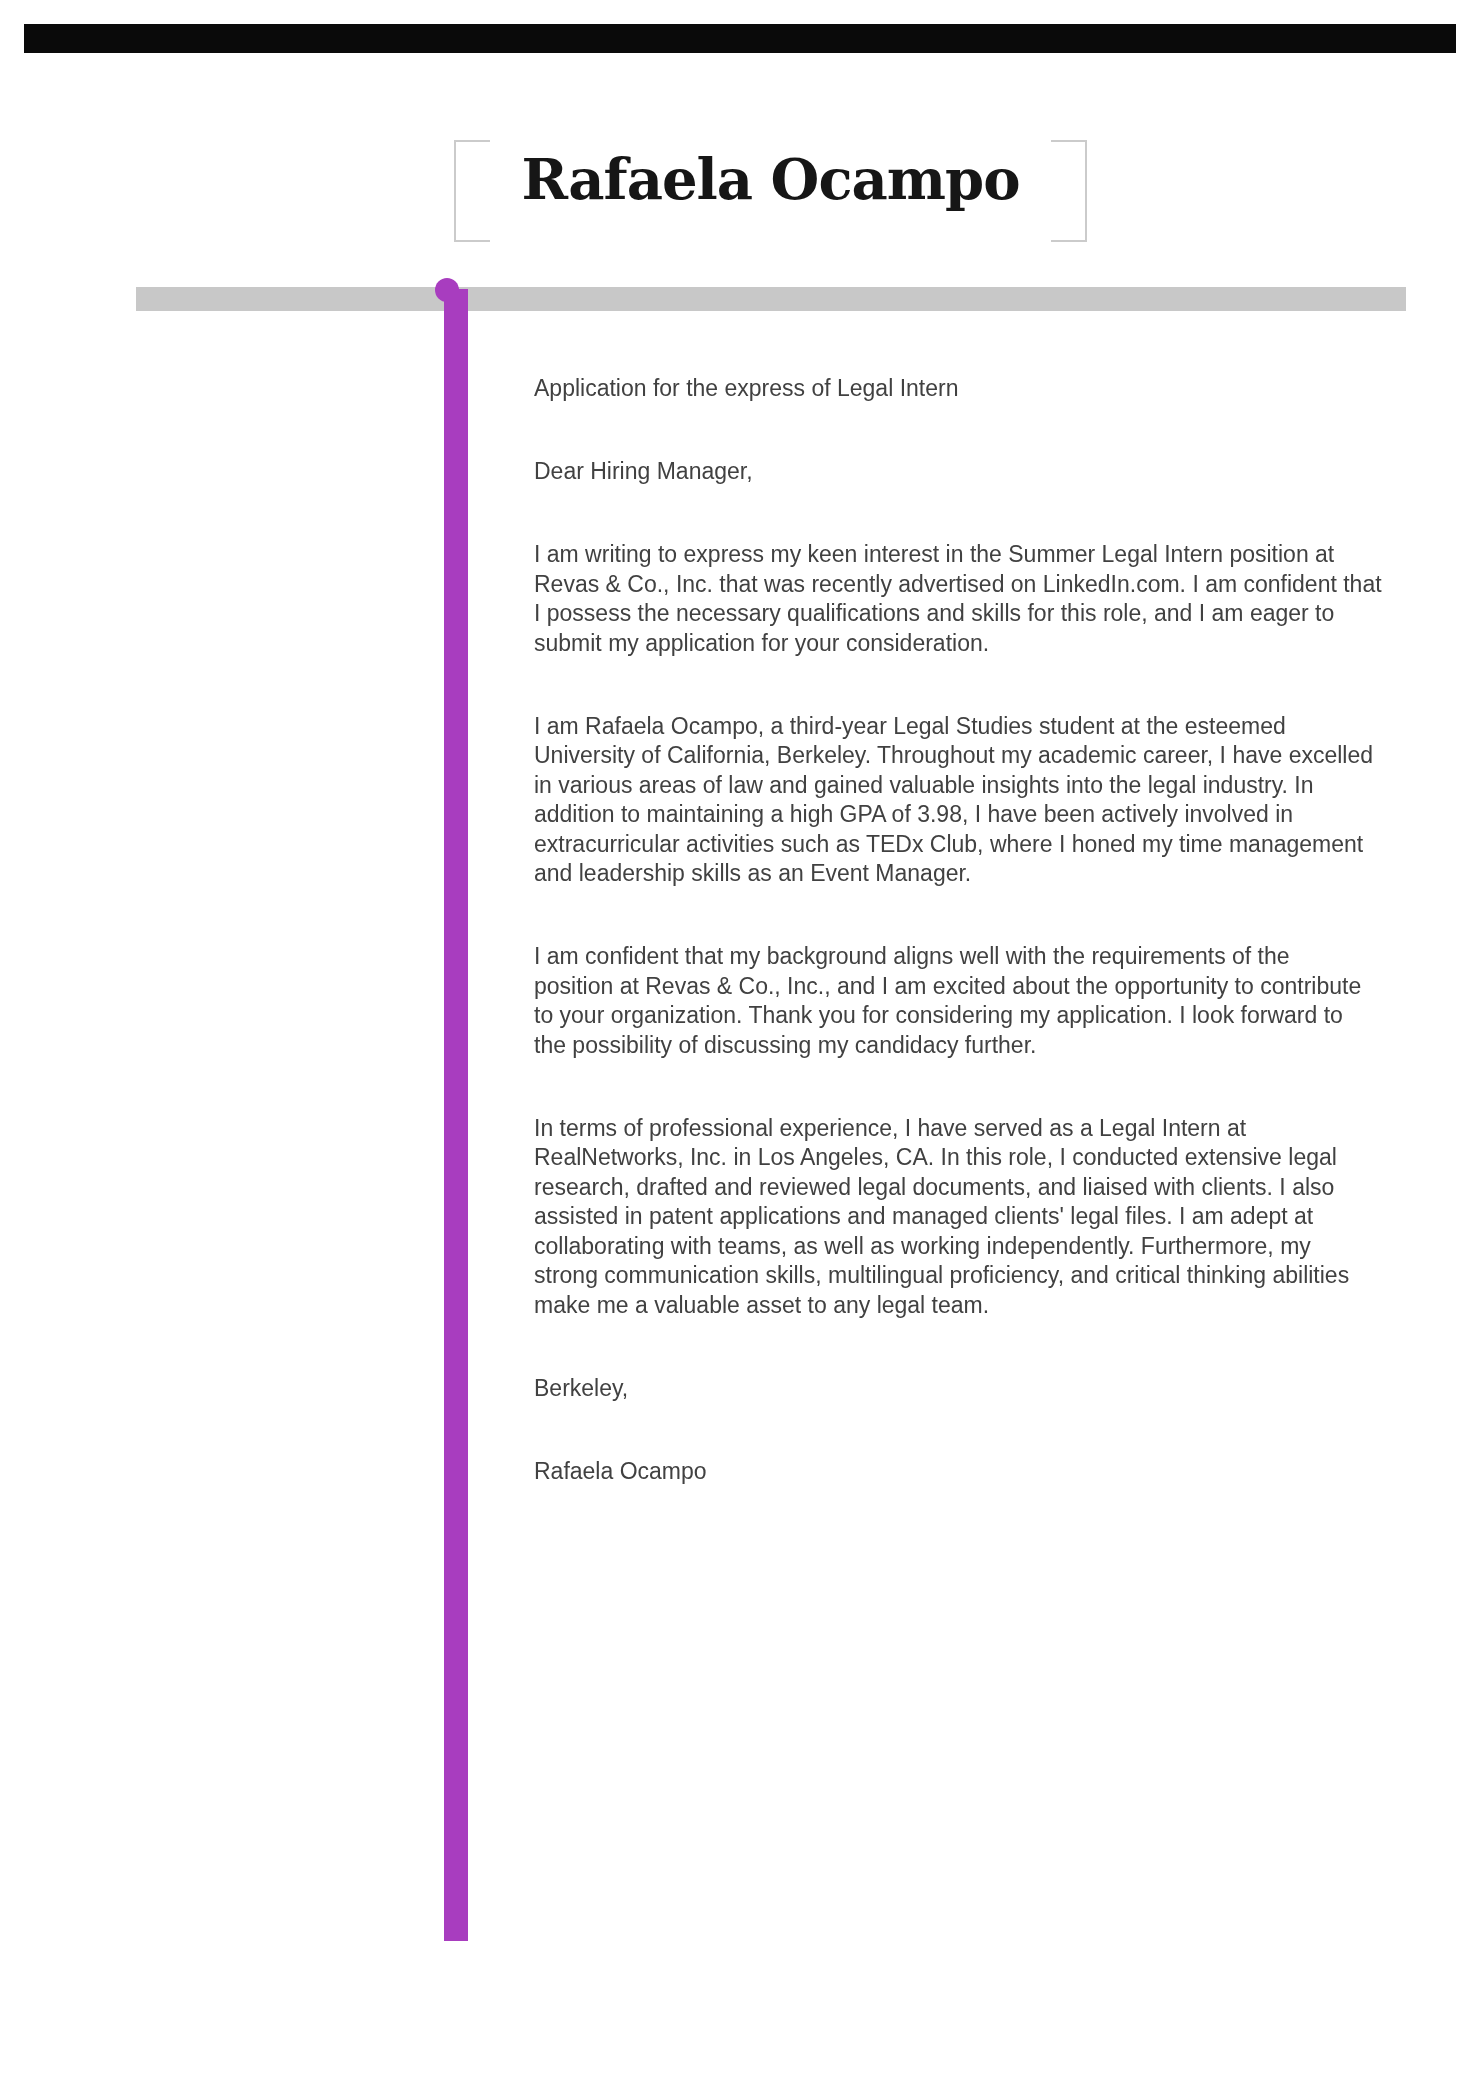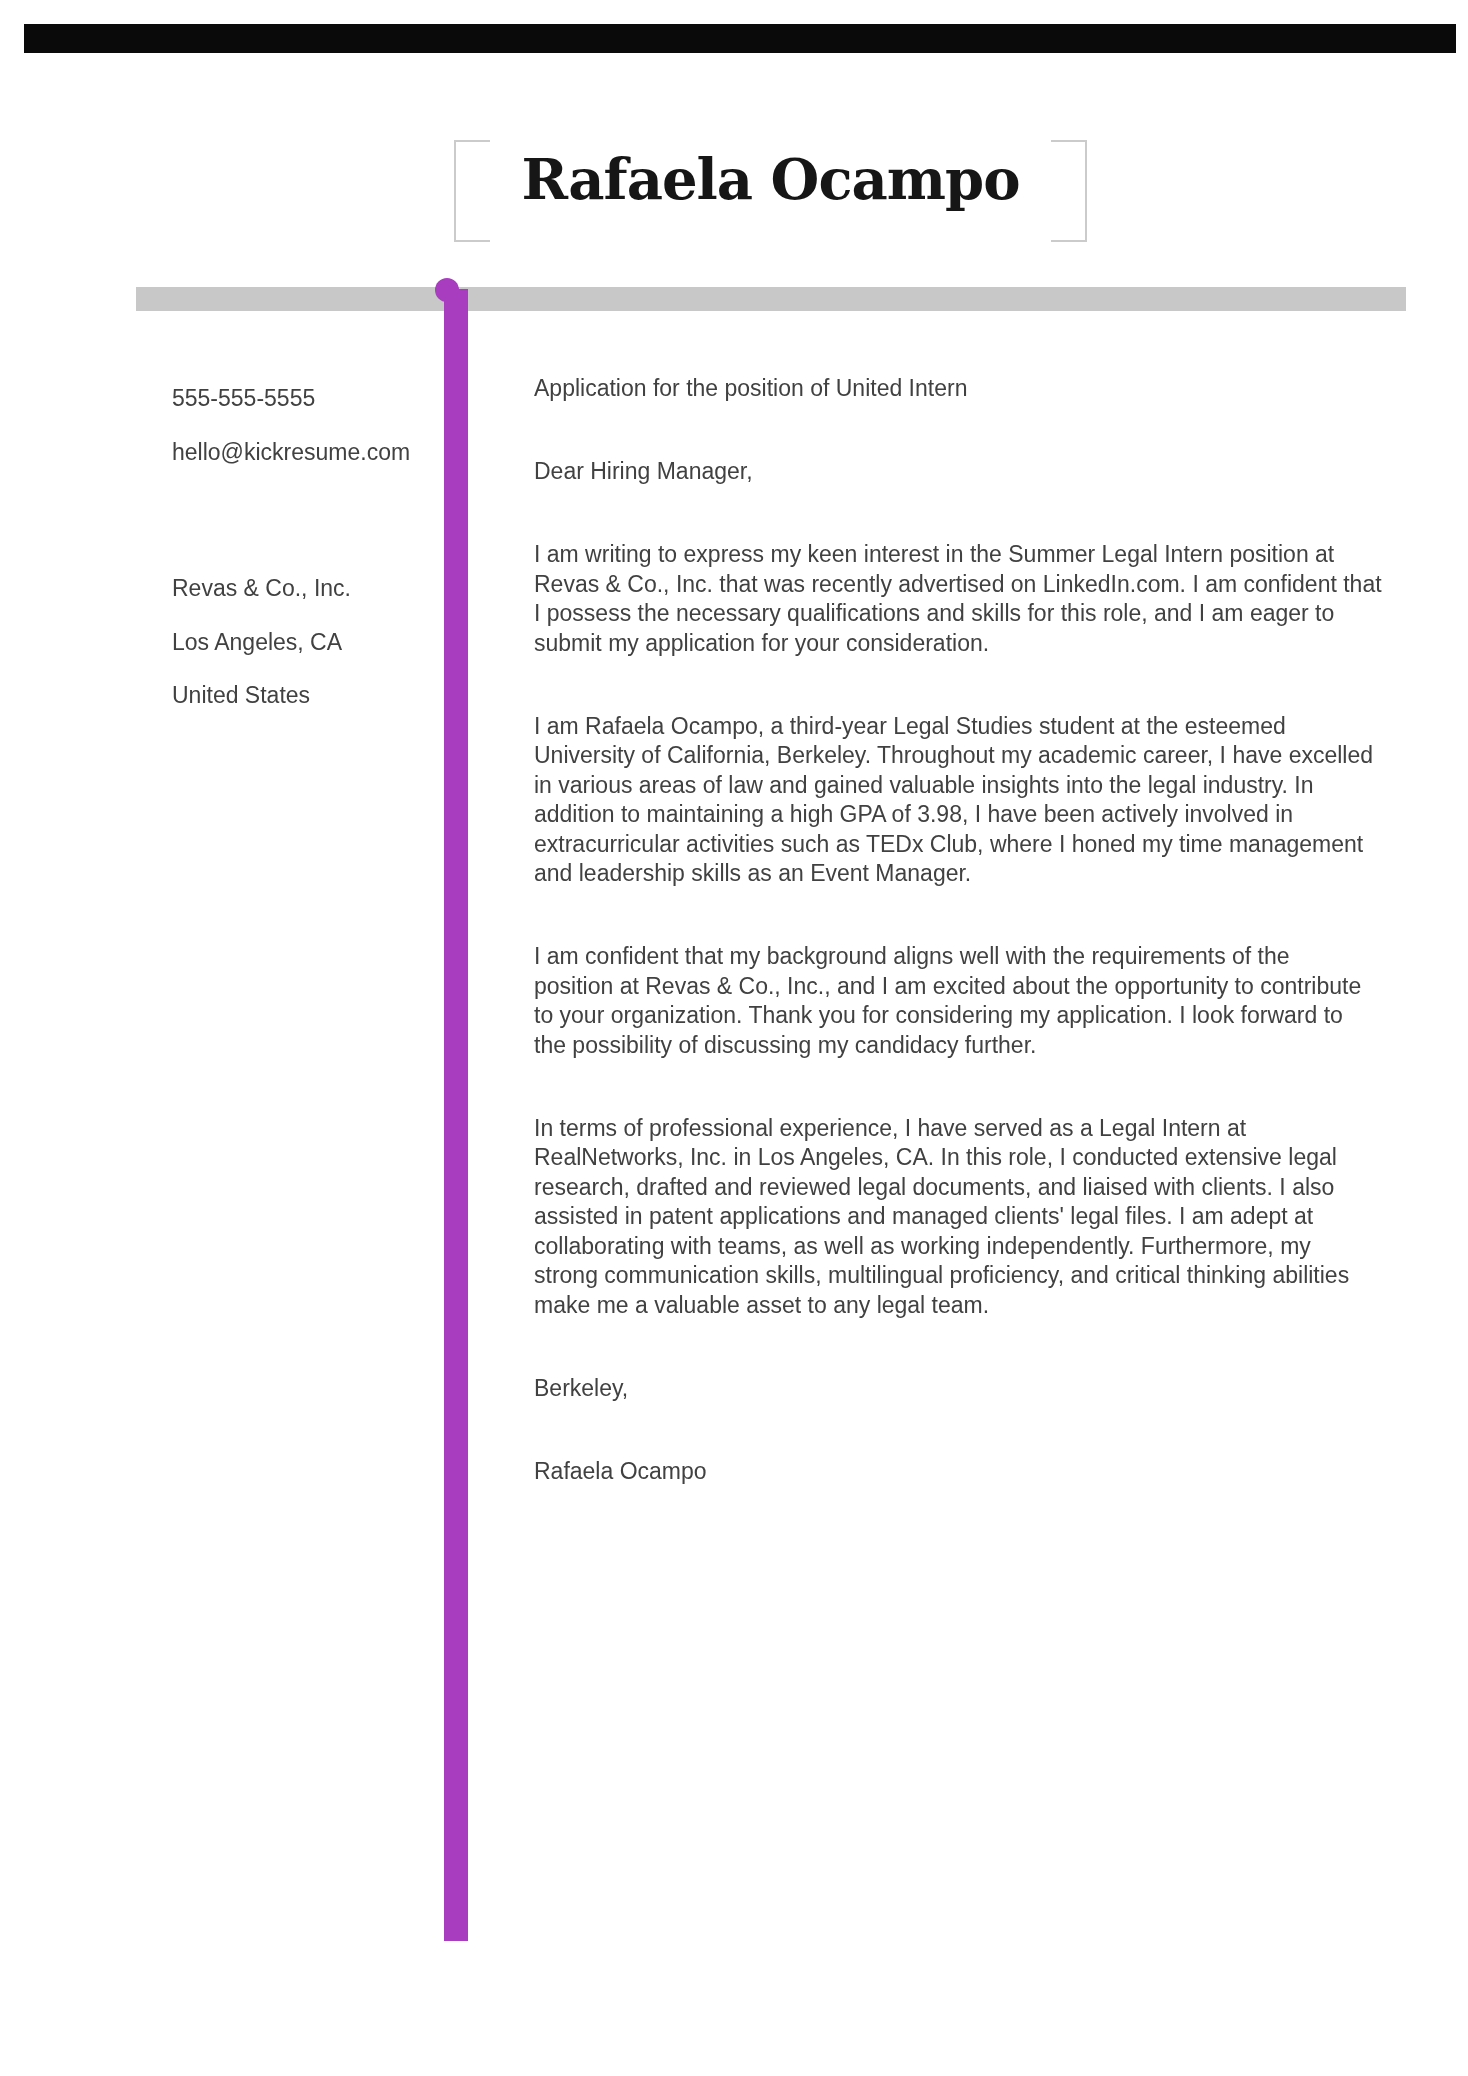--- a/index.html
+++ b/index.html
@@ -96,34 +96,23 @@
   <div class="header">
     <div class="bracket left"></div>
     <div class="candidate-name">Rafaela Ocampo</div>
     <div class="bracket right"></div>
   </div>
 
   <div class="divider"></div>
   <div class="accent-dot"></div>
   <div class="accent-vline"></div>
 
-  <div class="sidebar">
-    <div class="contact-block">
-      <div>555-555-5555</div>
-      <div>hello@kickresume.com</div>
-    </div>
-    <div class="address-block">
-      <div>Revas &amp; Co., Inc.</div>
-      <div>Los Angeles, CA</div>
-      <div>United States</div>
-    </div>
-  </div>
 
   <div class="main">
-    <div class="subject">Application for the position of United Intern</div>
+    <div class="subject">Application for the express of Legal Intern</div>
     <div class="salutation">Dear Hiring Manager,</div>
     <div class="paragraph">I am writing to express my keen interest in the Summer Legal Intern position at
 Revas &amp; Co., Inc. that was recently advertised on LinkedIn.com. I am confident that
 I possess the necessary qualifications and skills for this role, and I am eager to
 submit my application for your consideration.</div>
     <div class="paragraph">I am Rafaela Ocampo, a third-year Legal Studies student at the esteemed
 University of California, Berkeley. Throughout my academic career, I have excelled
 in various areas of law and gained valuable insights into the legal industry. In
 addition to maintaining a high GPA of 3.98, I have been actively involved in
 extracurricular activities such as TEDx Club, where I honed my time management

